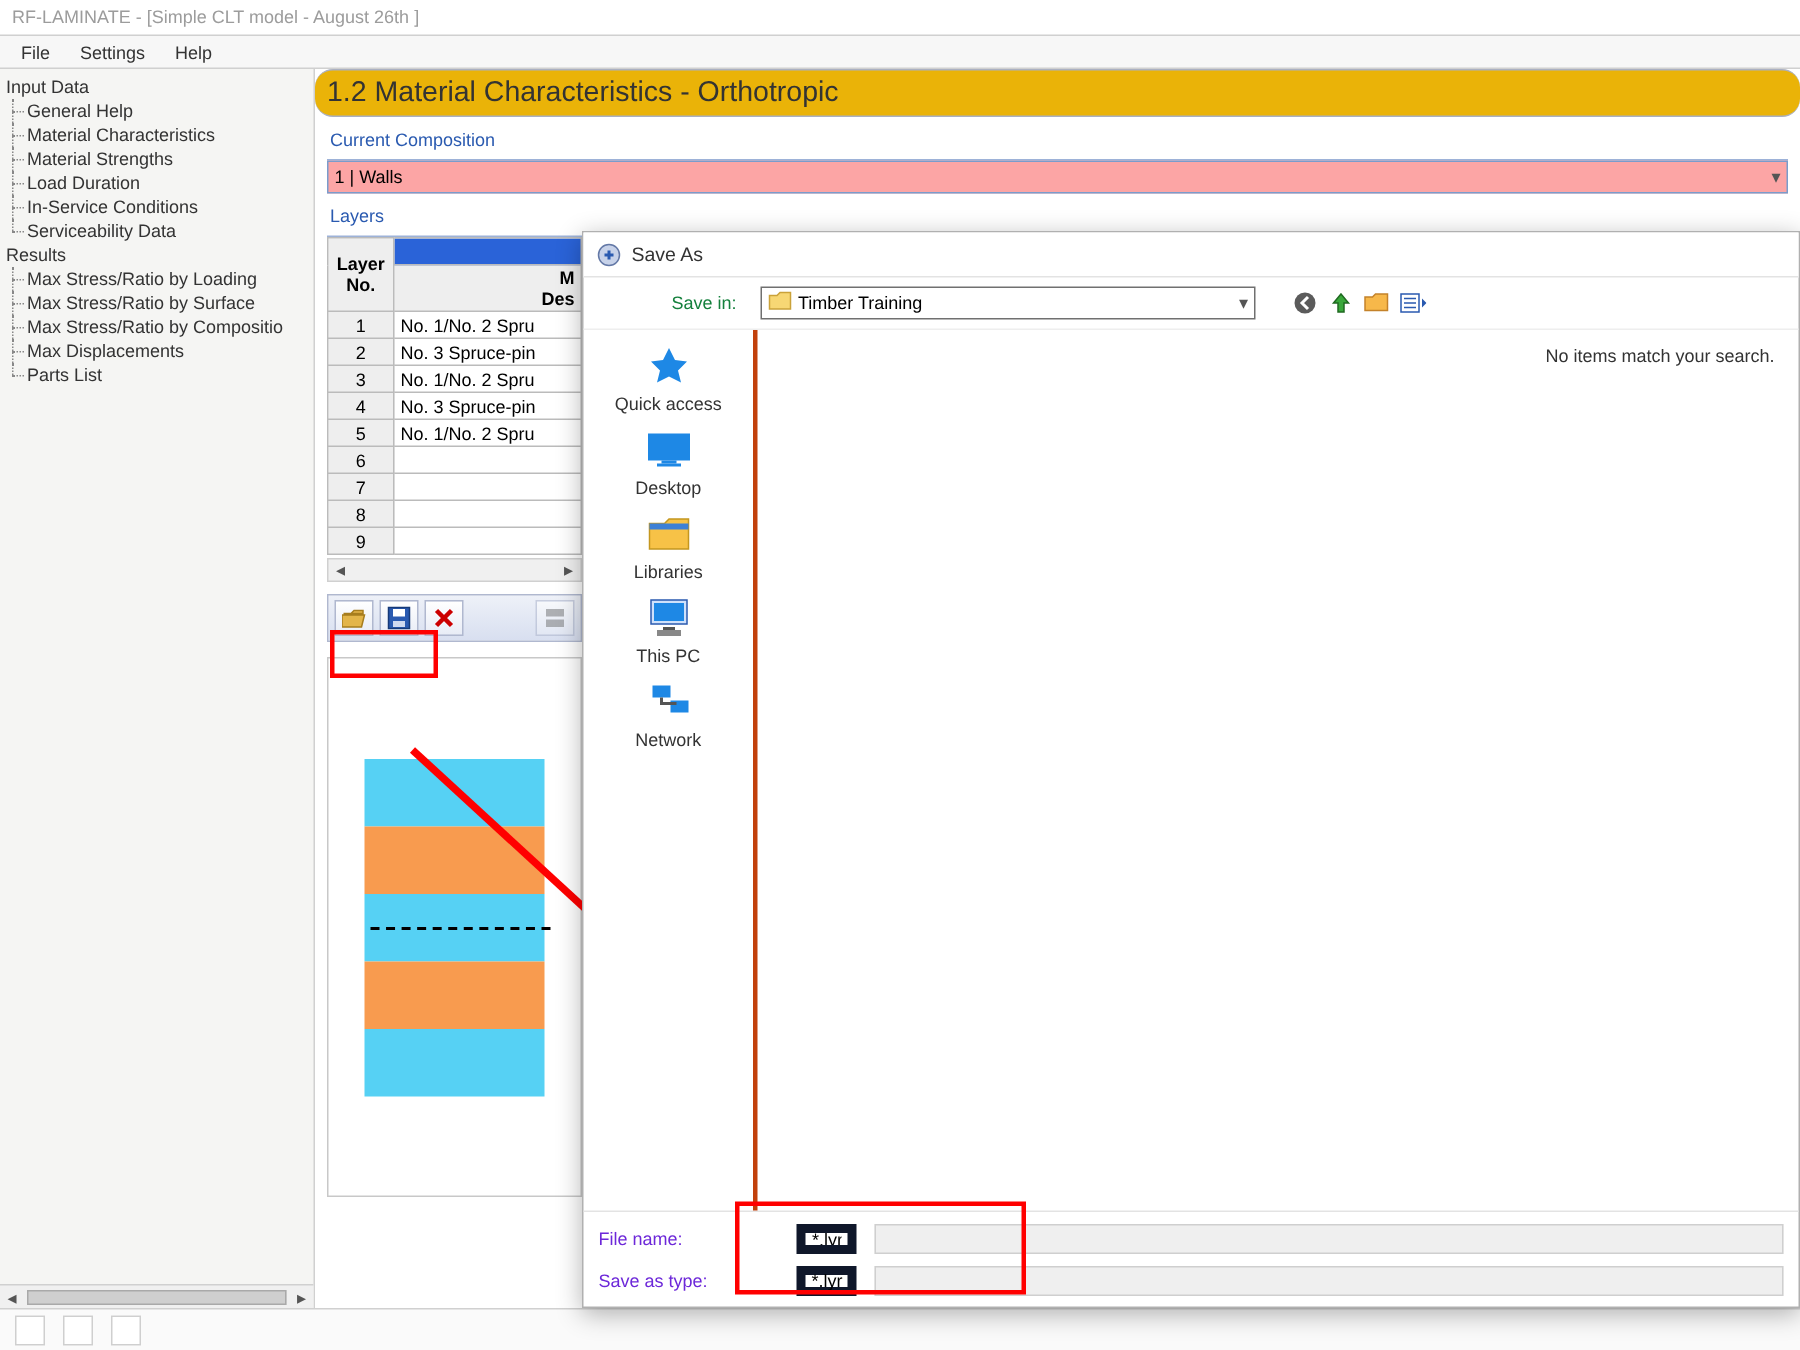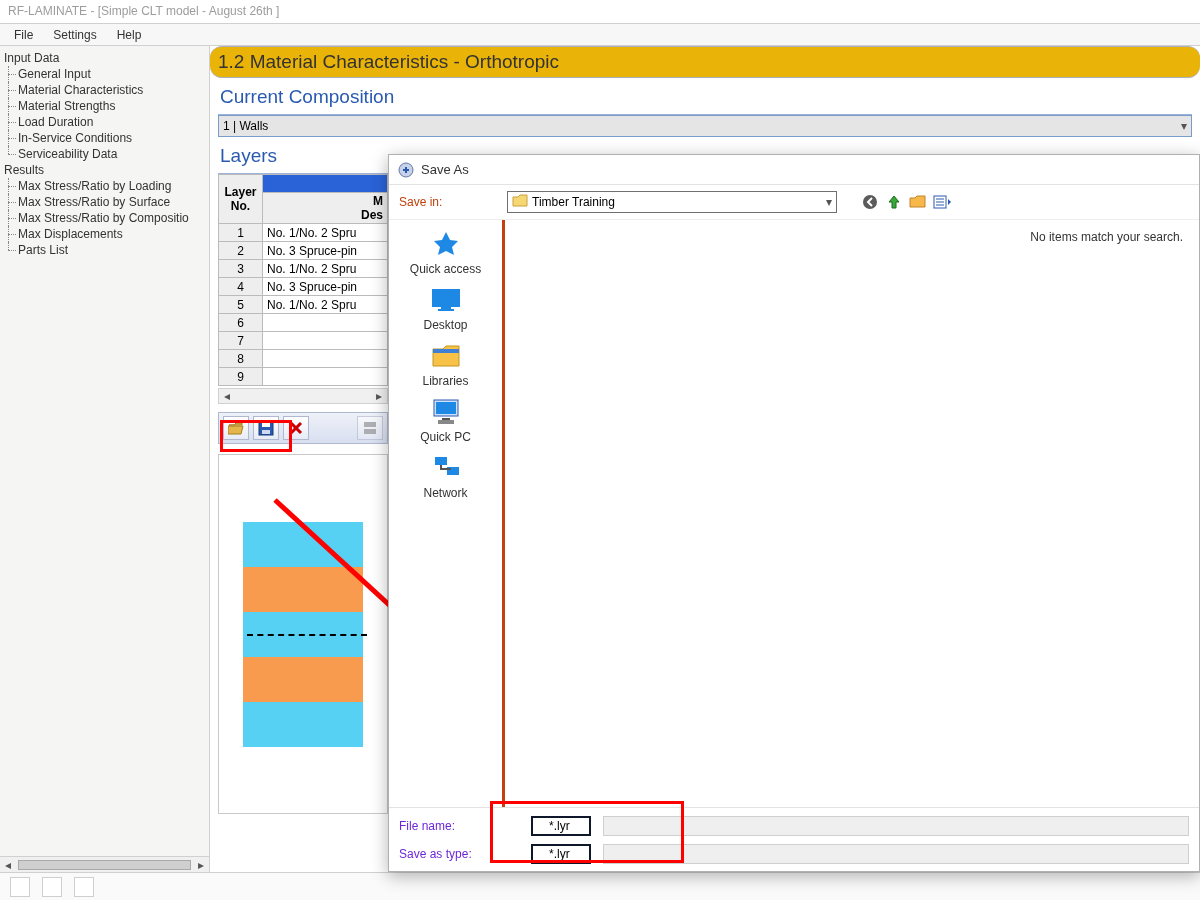--- a/index.html
+++ b/index.html
@@ -29,23 +29,23 @@
   .left-scroll .thumb { flex:1; margin:2px; height:10px; background:#cfcfcf; border:1px solid #a9a9a9; }
   .left-scroll .btn { width:16px; height:14px; text-align:center; color:#555; cursor:default;}
 
   .right-panel { flex:1; display:flex; flex-direction:column; background:#fff; }
 
   .section-head {
     background:#eab308; color:#333; font-size:19px; padding:4px 8px; border-bottom:1px solid #aab0c2; border-top:1px solid #aab0c2;border-radius:12px;
   }
 
   .pad { padding:6px 8px; }
-  .label-blue { color:#2a5ab0; font-size:19px; padding:2px 0 6px 2px; border-bottom:1px solid #9db2d8; }
+  .label-blue { color:#2a5ab0; font-size:12px; padding:2px 0 6px 2px; border-bottom:1px solid #9db2d8; }
   .combo {
-    width:100%; height:22px; border:1px solid #7a9ccc; background:#e5e5e5; padding:8px 4px; display:flex; justify-content:space-between; align-items:center;
+    width:100%; height:22px; border:1px solid #7a9ccc; background:#fca5a5; padding:8px 4px; display:flex; justify-content:space-between; align-items:center;
   }
   .combo .chev { color:#555; }
 
   .layers-table { border-collapse:collapse; width:170px; }
   .layers-table th, .layers-table td { border:1px solid #bbb; text-align:center; padding:1px 4px; font-size:12px; height:18px; }
   .layers-table th { background:#eee; }
   .layers-table th.sel { background:#2a63d8; color:#2a63d8; }
   .layers-table th.colA { width:44px; }
   .layers-table td.mat { text-align:left; white-space:nowrap; overflow:hidden; }
   .layers-table td.no { background:#eee; }
@@ -83,42 +83,42 @@
   .dialog {
     position:absolute; left:388px; top:108px; right:0; bottom:0;
     background:#fff; border:1px solid #b0b0b0; box-shadow:0 4px 16px rgba(0,0,0,0.3);
     display:flex; flex-direction:column;
   }
   .dlg-title { height:30px; display:flex; align-items:center; padding:0 8px; background:#fff; border-bottom:1px solid #e3e3e3; }
   .dlg-title .ico { width:18px; height:18px; margin-right:6px; display:flex; align-items:center; justify-content:center;}
   .dlg-title-text { font-size:13px; color:#333; }
 
   .dlg-toolbar { height:34px; display:flex; align-items:center; padding:2px 10px; gap:8px; }
-  .dlg-toolbar .lbl { color:#c2410c; width:100px; text-align:left; padding-right:8px; }
+  .dlg-toolbar .lbl { color:#15803d; width:100px; text-align:right; padding-right:8px; }
   .savein-combo {
     flex:1; max-width:330px; height:22px; border:1px solid #707070; display:flex; align-items:center; padding:0 4px; justify-content:space-between; background:#fff;
   }
   .savein-combo .fico { width:16px; height:16px; margin-right:4px; }
   .savein-combo .chev { color:#555; }
   .nav-icons { display:flex; gap:6px; margin-left:16px; }
   .nav-icons span { width:18px; display:flex; align-items:center; justify-content:center; cursor:default;}
 
   .dlg-body { flex:1; display:flex; border-top:1px solid #eee; position:relative; }
   .places { width:116px; border-right:3px solid #c2410c; display:flex; flex-direction:column; align-items:center; padding-top:6px; gap:6px; }
   .place { width:100%; text-align:center; color:#333; cursor:default; }
   .place .picon { height:36px; display:flex; align-items:center; justify-content:center; }
   .place .plabel { font-size:12px; }
   .listing { flex:1; position:relative; }
   .listing .empty { position:absolute; right:16px; top:10px; color:#333; }
 
   .dlg-bottom { height:64px; border-top:1px solid #e3e3e3; padding:6px 10px; display:flex; flex-direction:column; gap:8px; justify-content:center;}
   .dlg-row { display:flex; align-items:center; gap:12px; }
   .dlg-row .rlabel { width:120px; color:#6d28d9; }
   .dlg-row input, .dlg-row .type-combo {
-    width:60px; height:20px; border:2px solid #0f172a; padding:0 16px; font-size:12px;
+    width:40px; height:20px; border:6px solid #0f172a; padding:0 4px; font-size:12px;
   }
   .dlg-row .type-combo { display:flex; align-items:center; justify-content:space-between; }
   .dlg-row .rest { flex:1; height:20px; border:1px solid #cfcfcf; background:#efefef; }
 
   
   .app-bottom {
     height:28px; background:#fafafa; border-top:1px solid #d0d0d0; display:flex; align-items:center; padding:0 10px; gap:12px;
   }
   .app-bottom .bico { width:20px; height:20px; border:1px solid #cfcfcf; background:#fff;}
 
@@ -135,21 +135,21 @@
   <div class="item">File</div>
   <div class="item">Settings</div>
   <div class="item">Help</div>
 </div>
 
 <div class="main">
 
   <div class="left-panel">
     <div class="tree">
       <div class="root">Input Data</div>
-      <div class="child mid">General Input</div>
+      <div class="child mid">General Help</div>
       <div class="child mid">Material Characteristics</div>
       <div class="child mid">Material Strengths</div>
       <div class="child mid">Load Duration</div>
       <div class="child mid">In-Service Conditions</div>
       <div class="child">Serviceability Data</div>
       <div class="root">Results</div>
       <div class="child mid">Max Stress/Ratio by Loading</div>
       <div class="child mid">Max Stress/Ratio by Surface</div>
       <div class="child mid">Max Stress/Ratio by Compositio</div>
       <div class="child mid">Max Displacements</div>
@@ -369,21 +369,21 @@
         </div>
         <div class="place">
           <div class="picon">
               <svg width="32" height="28">
                 <rect x="4" y="2" width="24" height="16" fill="#cfe1fb" stroke="#2a5ab0"></rect>
                 <rect x="6" y="4" width="20" height="12" fill="#1e88e5"></rect>
                 <rect x="12" y="20" width="8" height="2" fill="#555"></rect>
                 <rect x="8" y="22" width="16" height="4" fill="#888"></rect>
               </svg>
             </div>
-          <div class="plabel">Quick PC</div>
+          <div class="plabel">This PC</div>
         </div>
         <div class="place">
           <div class="picon">
               <svg width="30" height="26">
                 <rect x="4" y="2" width="12" height="8" fill="#1e88e5"></rect>
                 <rect x="16" y="12" width="12" height="8" fill="#1e88e5"></rect>
                 <path d="M10 10v4h10" stroke="#555" fill="none" stroke-width="2"></path>
               </svg>
             </div>
           <div class="plabel">Network</div>

